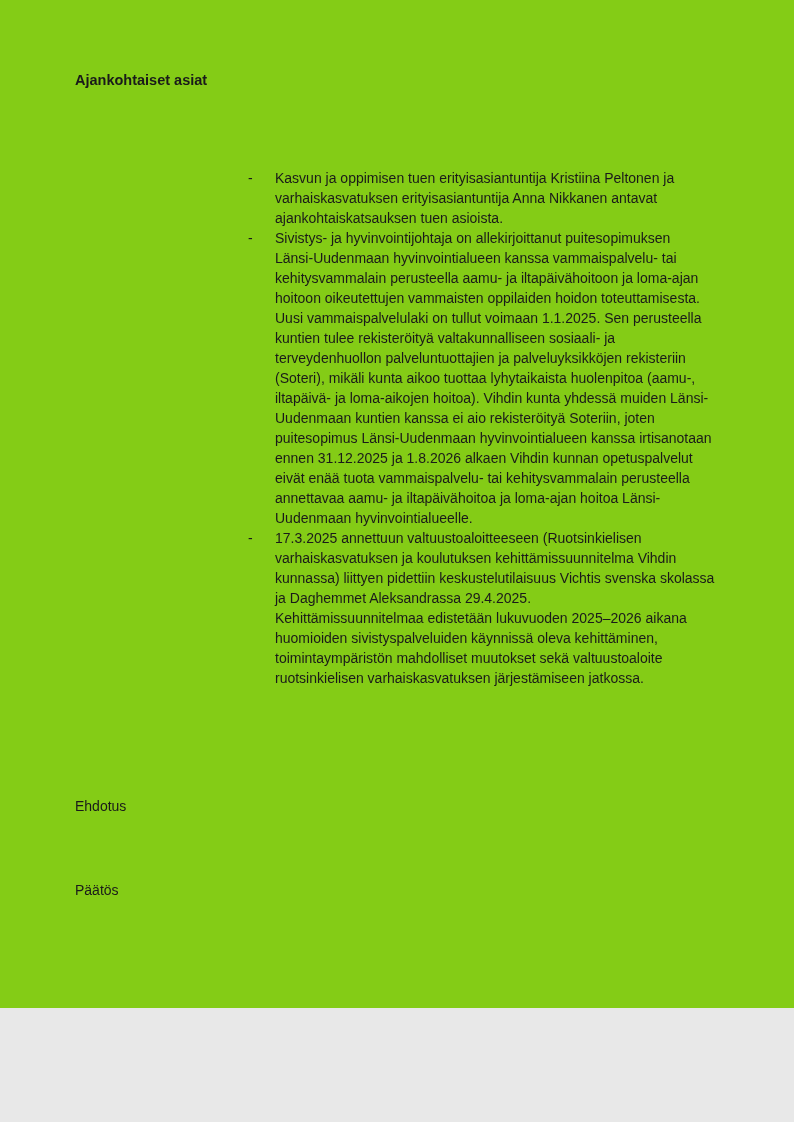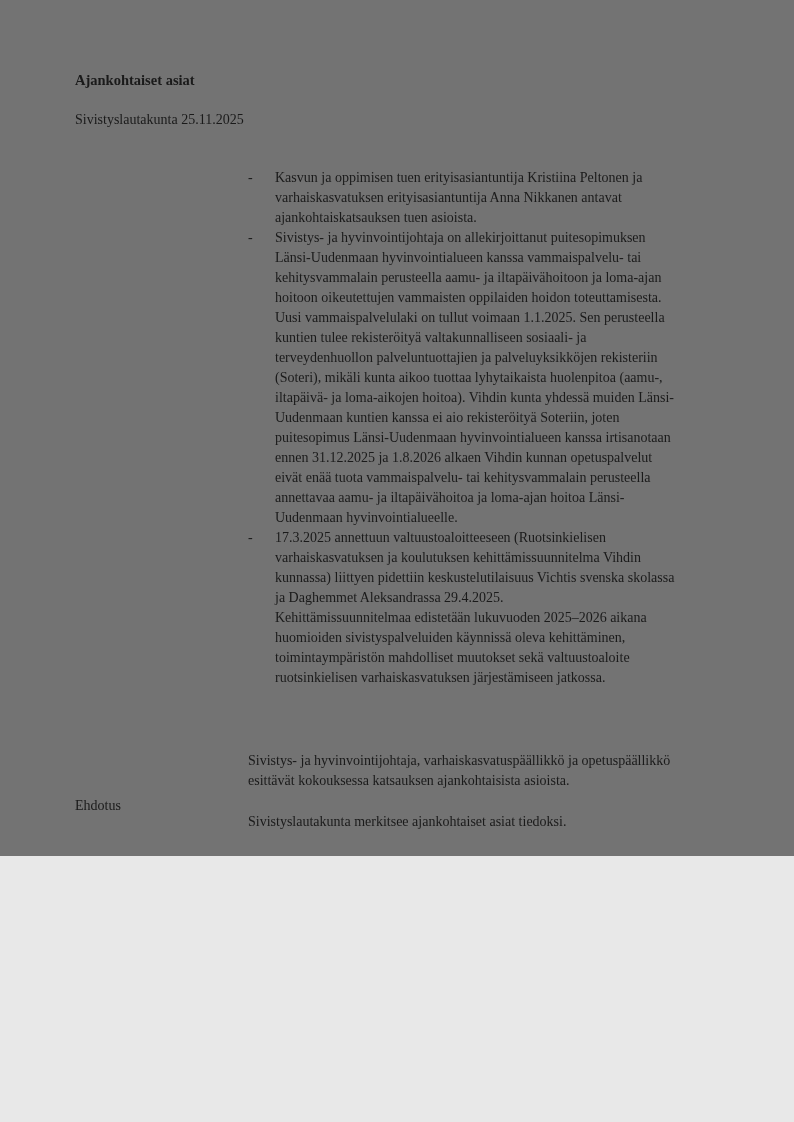--- a/index.html
+++ b/index.html
@@ -1,23 +1,23 @@
 <!DOCTYPE html>
 <html><head>
 <meta charset="utf-8">
 <style>
   * { margin: 0; padding: 0; box-sizing: border-box; }
   html, body { background: #e8e8e8; }
   .page {
     position: relative;
     width: 794px;
-    height: 856px;
+    height: 1008px;
     margin: 0 auto;
-    background: #737373;
-    font-family: Liberation Serif, serif;
+    background: #84cc16;
+    font-family: Liberation Sans, sans-serif;
     font-size: 14px;
     line-height: 20px;
     color: #1a1a1a;
   }
   .doc-title {
     position: absolute;
     left: 75px;
     top: 70px;
     font-weight: bold;
     font-size: 14.5px;
@@ -76,21 +76,20 @@
     white-space: pre-line;
   }
 </style>
 </head>
 <body>
 
 <div class="page">
 
   <div class="doc-title">Ajankohtaiset asiat</div>
 
-  <div class="doc-subtitle">Sivistyslautakunta 25.11.2025</div>
 
   <div class="bullet-list">
 
     <div class="bullet-item">
       <span class="bullet-marker">-</span>
       <span class="bullet-text">Kasvun ja oppimisen tuen erityisasiantuntija Kristiina Peltonen ja
 varhaiskasvatuksen erityisasiantuntija Anna Nikkanen antavat
 ajankohtaiskatsauksen tuen asioista.</span>
     </div>
 
@@ -120,24 +119,21 @@
 kunnassa) liittyen pidettiin keskustelutilaisuus Vichtis svenska skolassa
 ja Daghemmet Aleksandrassa 29.4.2025.
 Kehittämissuunnitelmaa edistetään lukuvuoden 2025–2026 aikana
 huomioiden sivistyspalveluiden käynnissä oleva kehittäminen,
 toimintaympäristön mahdolliset muutokset sekä valtuustoaloite
 ruotsinkielisen varhaiskasvatuksen järjestämiseen jatkossa.</span>
     </div>
 
   </div>
 
-  <div class="summary-paragraph">Sivistys- ja hyvinvointijohtaja, varhaiskasvatuspäällikkö ja opetuspäällikkö
-esittävät kokouksessa katsauksen ajankohtaisista asioista.</div>
 
   <div class="proposal-row-label">Ehdotus</div>
 
-  <div class="proposal-row-text">Sivistyslautakunta merkitsee ajankohtaiset asiat tiedoksi.</div>
 
   <div class="decision-row-label">Päätös</div>
 
   <div class="decision-row-text"></div>
 
 </div>
 
 </body></html>

